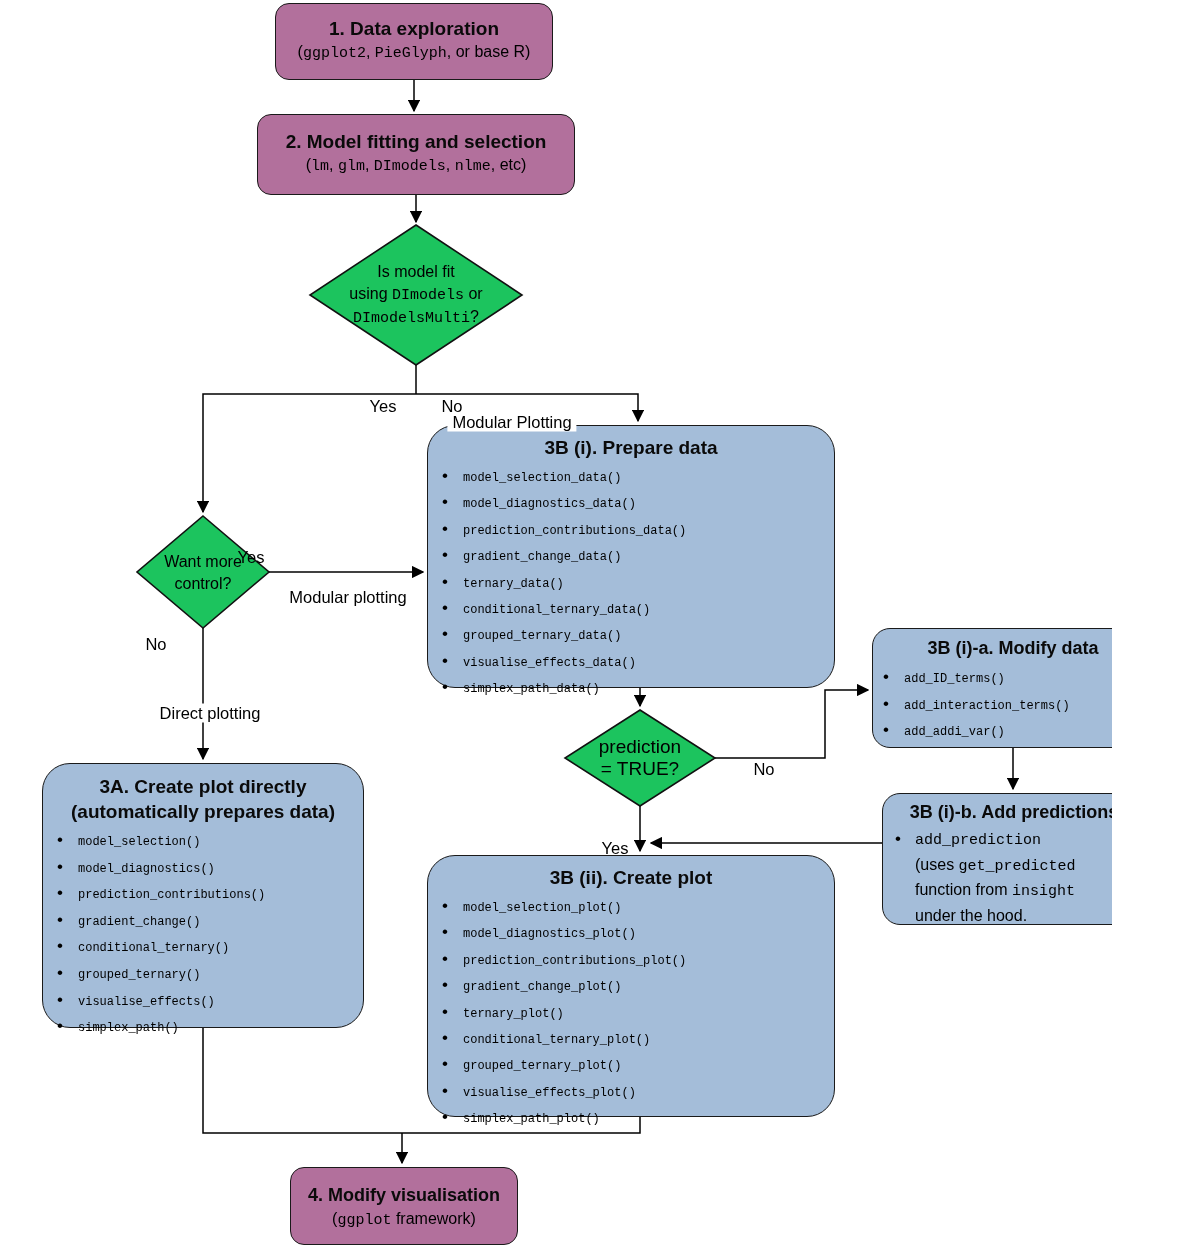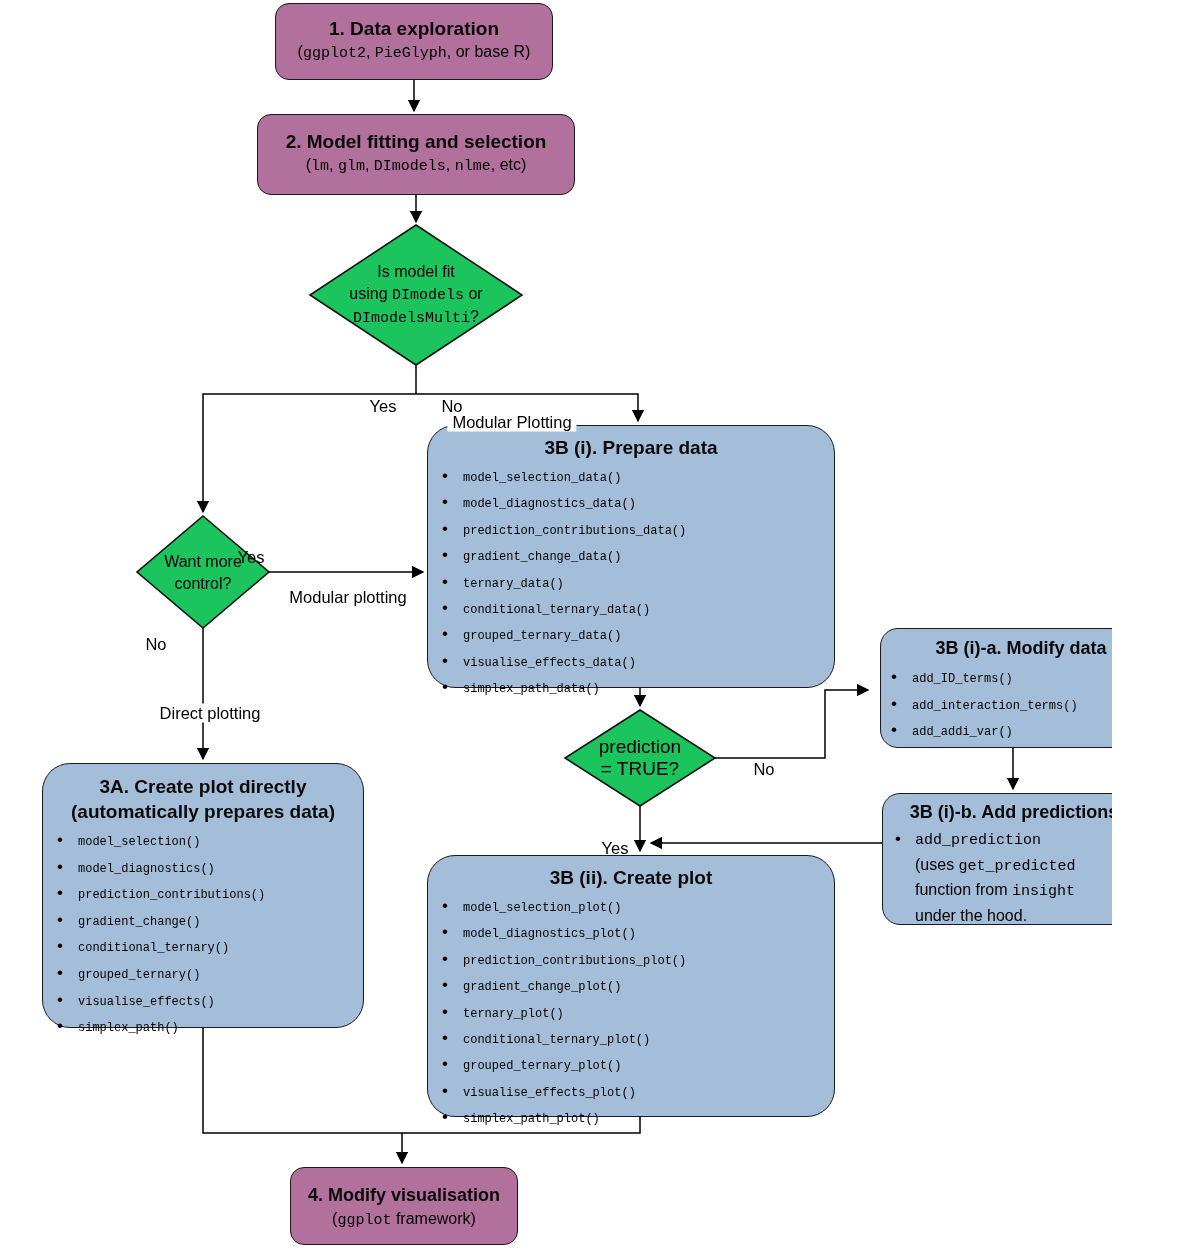--- a/index.html
+++ b/index.html
@@ -112,21 +112,21 @@
       <li>prediction_contributions_data()</li>
       <li>gradient_change_data()</li>
       <li>ternary_data()</li>
       <li>conditional_ternary_data()</li>
       <li>grouped_ternary_data()</li>
       <li>visualise_effects_data()</li>
       <li>simplex_path_data()</li>
     </ul>
   </div>
 
-  <div class="node blue" style="left:872px;top:628px;width:282px;height:120px;padding-top:7px;border-radius:18px;margin-left:8px;">
+  <div class="node blue" style="left:872px;top:628px;width:282px;height:120px;padding-top:7px;border-radius:18px;">
     <div class="title small">3B (i)-a. Modify data</div>
     <ul class="fn-list tight" style="padding-left:10px;">
       <li>add_ID_terms()</li>
       <li>add_interaction_terms()</li>
       <li>add_addi_var()</li>
     </ul>
   </div>
 
   <div class="node blue" style="left:882px;top:793px;width:264px;height:132px;padding-top:6px;border-radius:18px;">
     <div class="title small">3B (i)-b. Add predictions</div>

